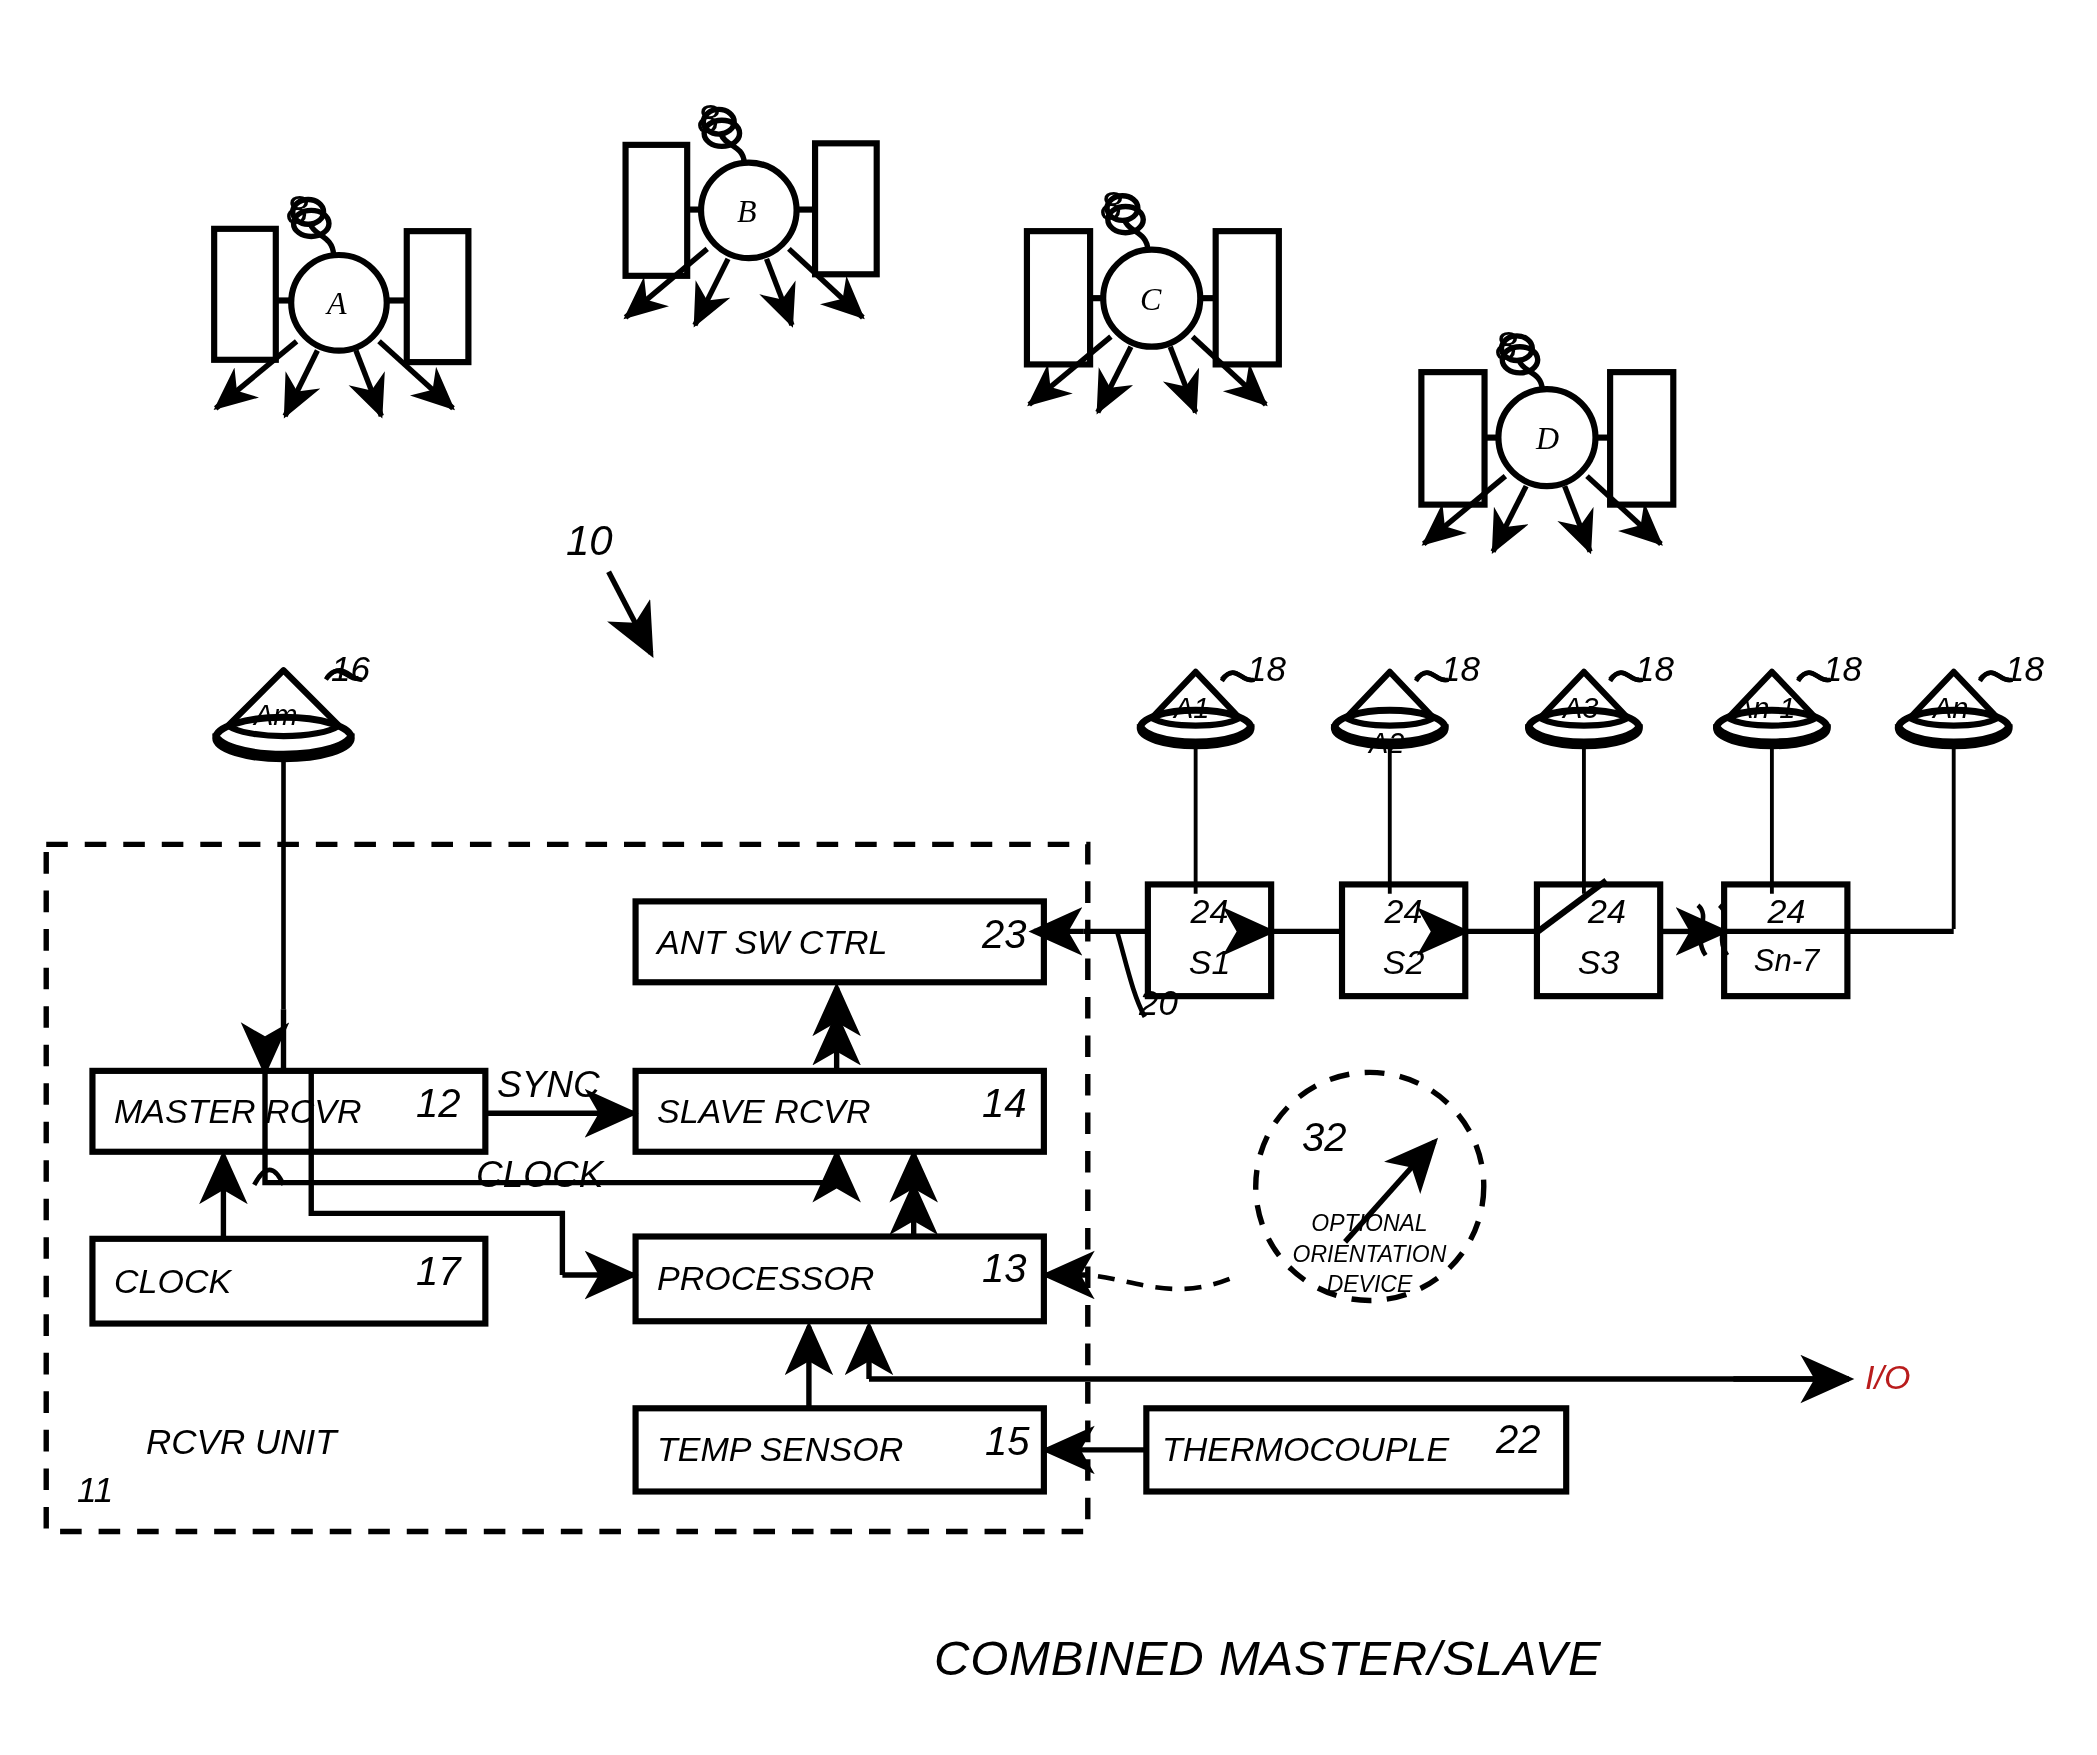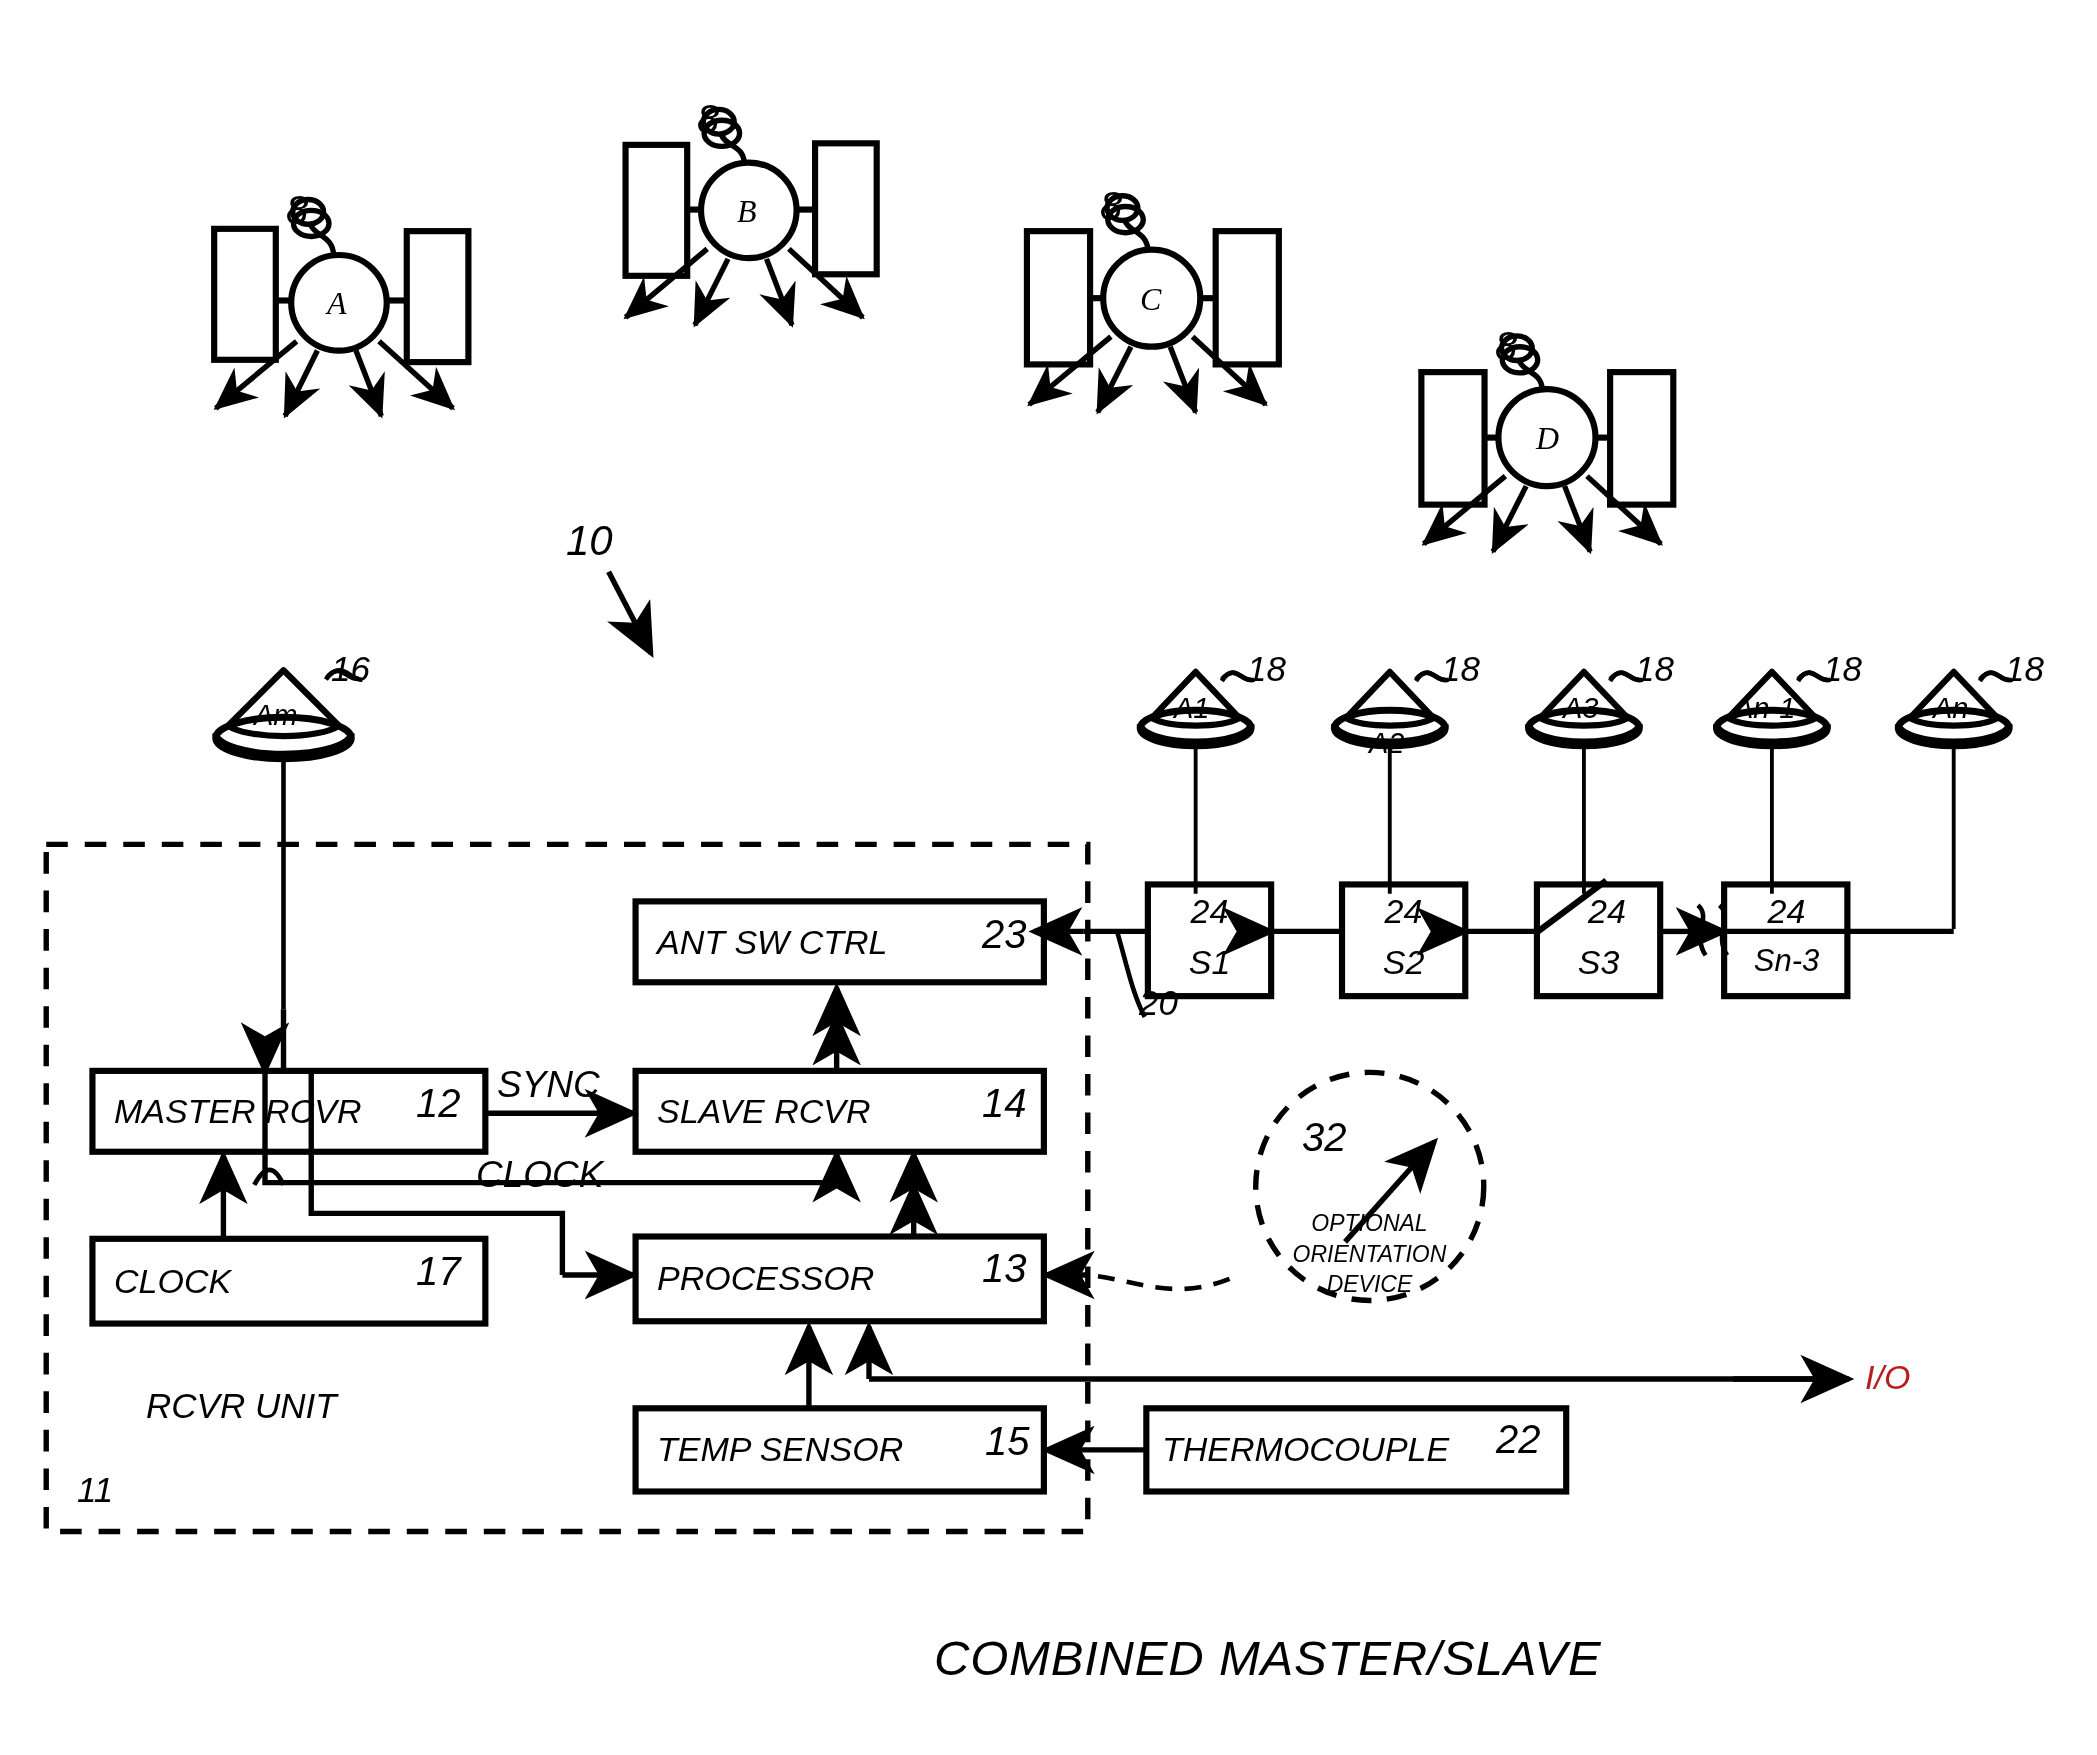--- a/index.html
+++ b/index.html
@@ -373,21 +373,21 @@
   <div class="swlabel" style="left:1148px; top:894px; width:123px; text-align:center;">24</div>
   <div class="swlabel" style="left:1148px; top:945px; width:123px; text-align:center;">S1</div>
 
   <div class="swlabel" style="left:1342px; top:894px; width:123px; text-align:center;">24</div>
   <div class="swlabel" style="left:1342px; top:945px; width:123px; text-align:center;">S2</div>
 
   <div class="swlabel" style="left:1553px; top:894px; width:108px; text-align:center;">24</div>
   <div class="swlabel" style="left:1537px; top:945px; width:123px; text-align:center;">S3</div>
 
   <div class="swlabel" style="left:1725px; top:894px; width:123px; text-align:center;">24</div>
-  <div class="swlabel" style="left:1725px; top:945px; width:123px; text-align:center; font-size:31px;">Sn-3</div>
+  <div class="swlabel" style="left:1725px; top:945px; width:123px; text-align:center; font-size:31px;">Sn-7</div>
 
   <div class="reftag" style="left:1139px; top:985px;">20</div>
 
   <div class="blocklabel" style="left:657px; top:925px;">ANT SW CTRL</div>
   <div class="reftag" style="left:982px; top:914px; font-size:40px;">23</div>
 
   <div class="blocklabel" style="left:114px; top:1094px;">MASTER RCVR</div>
   <div class="reftag" style="left:416px; top:1083px; font-size:40px;">12</div>
 
   <div class="blocklabel" style="left:657px; top:1094px;">SLAVE RCVR</div>
@@ -409,18 +409,18 @@
   <div class="wirelabel" style="left:476px; top:1156px;">CLOCK</div>
 
   <div class="io-label" style="left:1865px; top:1360px;">I/O</div>
 
   <div class="reftag" style="left:1302px; top:1117px; font-size:40px;">32</div>
   <div class="optdev" style="left:1271px; top:1210px; width:197px;">OPTIONAL</div>
   <div class="optdev" style="left:1271px; top:1241px; width:197px;">ORIENTATION</div>
   <div class="optdev" style="left:1271px; top:1271px; width:197px;">DEVICE</div>
 
   <div class="unit-label" style="left:77px; top:1472px;">11</div>
-  <div class="unit-label" style="left:146px; top:1388px;">RCVR UNIT</div>
+  <div class="unit-label" style="left:146px; top:1424px;">RCVR UNIT</div>
 
   <div class="footer-title" style="left:934px; top:1634px;">COMBINED MASTER/SLAVE</div>
 
 </div>
 
 
 </body></html>

